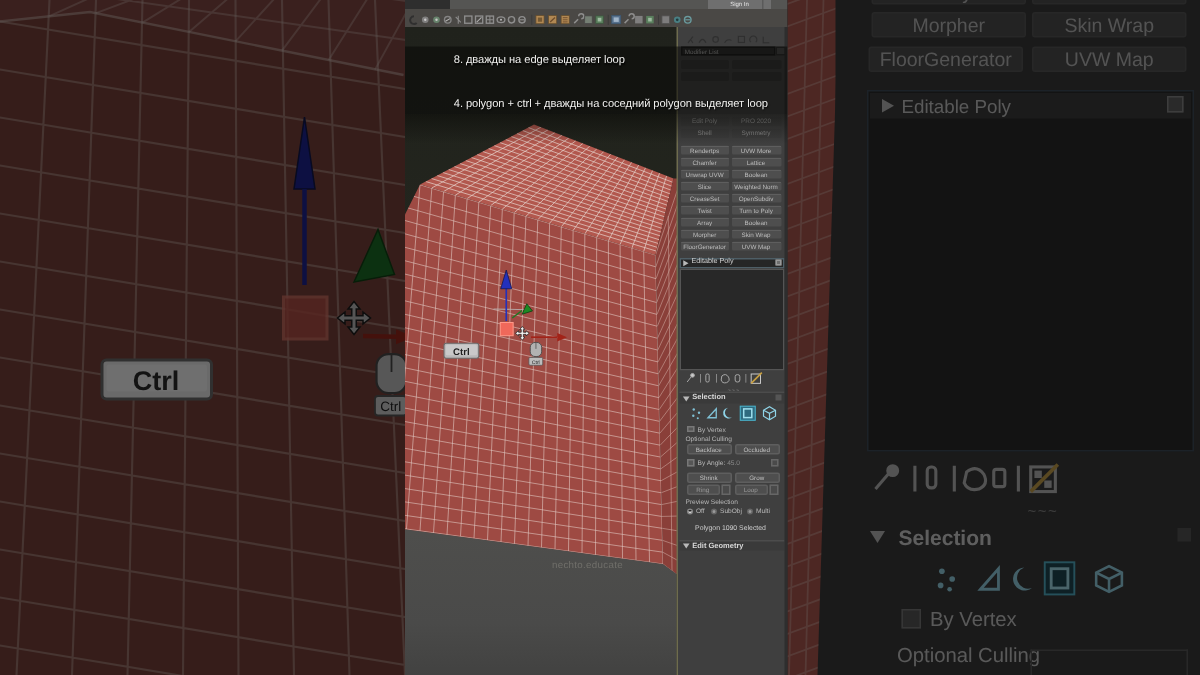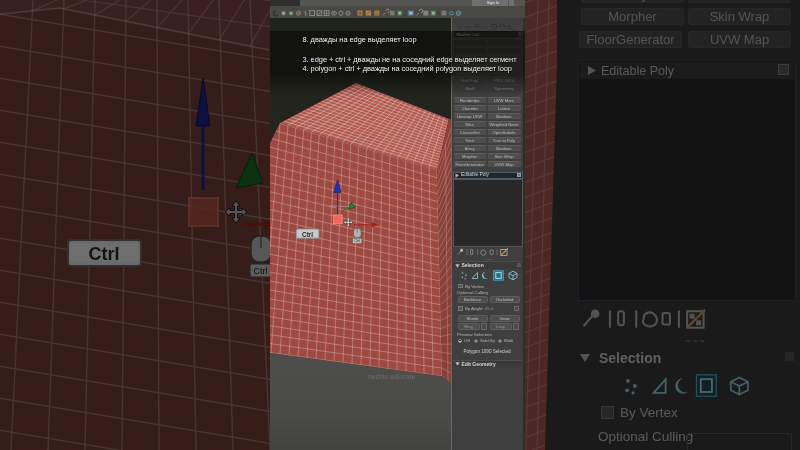--- a/index.html
+++ b/index.html
@@ -344,15 +344,14 @@
           <polygon points="0.3,0.3 4.7,0.3 2.5,3.7" fill="#b9b9b9"></polygon>
         </svg>
         <div style="position:absolute;left:9.5px;top:343.1px;font-size:5px;font-weight:bold;color:#d8d8d8">Edit Geometry</div>
         <div style="position:absolute;left:70.5px;top:0;width:2.5px;height:432px;background:#2e2e2e"></div>
       </div>
   <div id="sep"></div>
 
   <div id="txt"></div>
   <div id="txtfade"></div>
   <div class="tl" style="top:35.3px">8. дважды на edge выделяет loop</div>
-  <div class="tl" style="top:54.7px">3. edge + ctrl + дважды не на соседний edge выделяет сегмент</div>
   <div class="tl" style="top:64.4px">4. polygon + ctrl + дважды на соседний polygon выделяет loop</div>
 </div>
 </div>
 </body></html>

